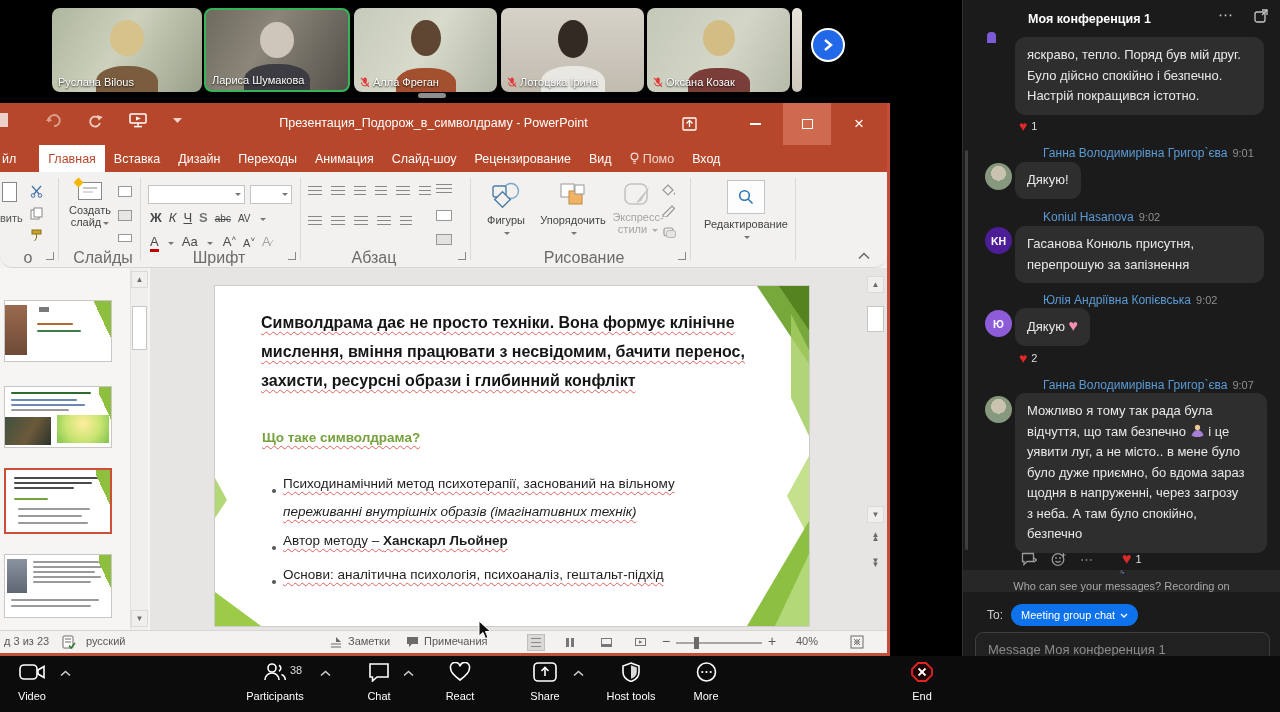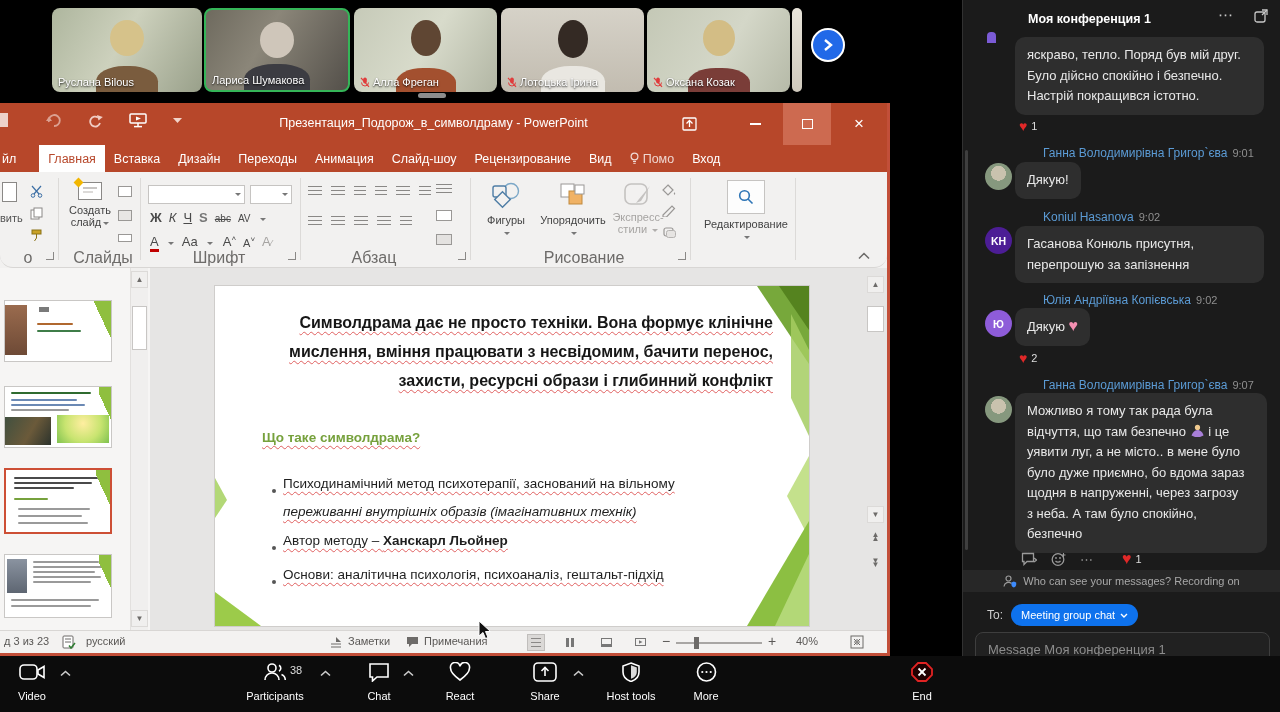--- a/index.html
+++ b/index.html
@@ -49,21 +49,21 @@
   
   .thumb-panel { position:absolute; left:0; top:165px; width:150px; height:362px; background:#f6f5f4; }
   .thumb { position:absolute; left:4px; width:108px; background:#fff; border:1px solid #c9c7c5; overflow:hidden; }
   .thumb.sel { border:2px solid #cd4f35; }
   .tline { position:absolute; height:2px; border-radius:1px; }
   .facet-mini { position:absolute; right:0; top:0; bottom:0; width:18px;
                 background:linear-gradient(245deg, #8fbf3f 38%, transparent 38%); }
   .vscroll { position:absolute; left:130px; top:165px; width:18px; height:362px; background:#f0efee; border-left:1px solid #e2e0de; }
   .slide-area { position:absolute; left:150px; top:165px; width:737px; height:362px; background:#e6e5e4; }
   .slide { position:absolute; left:65px; top:18px; width:594px; height:340px; background:#fff; box-shadow:0 0 0 1px #cfcdcb; }
-  .wavy { text-decoration:underline; text-decoration-style:wavy; text-decoration-color:#e06060; text-decoration-thickness:1px; text-underline-offset:3px;text-align:right; }
+  .wavy { text-decoration:underline; text-decoration-style:wavy; text-decoration-color:#e06060; text-decoration-thickness:1px; text-underline-offset:3px; }
   .slide-title { position:absolute; left:46px; top:22px; width:512px; font-size:16px; font-weight:bold; line-height:29px; color:#161616; }
   .slide-heading { position:absolute; left:47px; top:144px; font-size:13.5px; font-weight:bold; color:#76a13c; }
   .bullet { position:absolute; left:68px; font-size:13.5px; color:#1f1f1f; white-space:nowrap; }
   .bmark { position:absolute; left:57px; width:4px; height:4px; background:#555; border-radius:50%; }
   .ppt-scroll { position:absolute; right:3px; top:8px; width:17px; bottom:8px; }
   .sbtn { width:17px; height:17px; background:#f0efee; border:1px solid #dcdad8; display:flex; align-items:center; justify-content:center; color:#6d6b69; font-size:8px; }
   .statusbar { position:absolute; left:0; bottom:0; width:100%; height:23px; background:#f3f2f1; border-top:1px solid #d8d6d4;
                font-size:11px; color:#5a5856; }
   .sb-item { position:absolute; top:4px; }
   .viewbox { position:absolute; top:3px; width:18px; height:17px; display:flex; align-items:center; justify-content:center; }
@@ -73,21 +73,21 @@
   #chat { position:absolute; left:962px; top:0; width:318px; height:712px; background:#1b1b1b; border-left:1px solid #313131; }
   .chat-title { position:absolute; left:0; right:64px; top:12px; text-align:center; color:#fff; font-size:12.5px; font-weight:bold; }
   .bubble { position:absolute; background:#2e2e2e; border-radius:10px; color:#e8e8e8; font-size:13px; line-height:20.5px; padding:8px 12px; }
   .sender { position:absolute; font-size:12px; color:#5b9bd5; white-space:nowrap;margin-left:24px; }
   .sender .time { color:#8f8f8f; font-size:11px; margin-left:5px; }
   .cavatar { position:absolute; left:22px; width:27px; height:27px; border-radius:50%; display:flex; align-items:center; justify-content:center;
              color:#fff; font-size:10.5px; font-weight:bold; }
   .reaction { position:absolute; display:flex; align-items:center; gap:4px; color:#ddd; font-size:11px; }
   .heart { color:#e02828; font-size:14px; line-height:1; }
   .rec-bar { position:absolute; left:0; right:0; top:570px; height:22px; background:#272727; display:flex; align-items:center; justify-content:center; gap:6px;
-             color:#a8a8a8; font-size:11px; }
+             color:#a8a8a8; font-size:11px;flex-direction:column; }
   .to-pill { position:absolute; left:48px; top:604px; height:22px; padding:0 10px; background:#0e72ed; border-radius:11px;
              color:#fff; font-size:11px; display:flex; align-items:center; gap:5px; }
   .input-box { position:absolute; left:12px; right:10px; top:632px; height:68px; border:1px solid #3e3e3e; border-radius:8px; background:#212121; }
   .ph { position:absolute; left:12px; top:9px; color:#8c8c8c; font-size:13px; }
   .in-icons { position:absolute; left:12px; bottom:8px; display:flex; gap:19px; align-items:center; color:#9a9a9a; }
 
   
   #toolbar { position:absolute; left:0; top:656px; width:1280px; height:56px; background:#0c0c0c; }
   .tb-item { position:absolute; top:6px; width:84px; text-align:center; color:#fff; }
   .tb-item .lbl { font-size:11px; margin-top:4px; }

